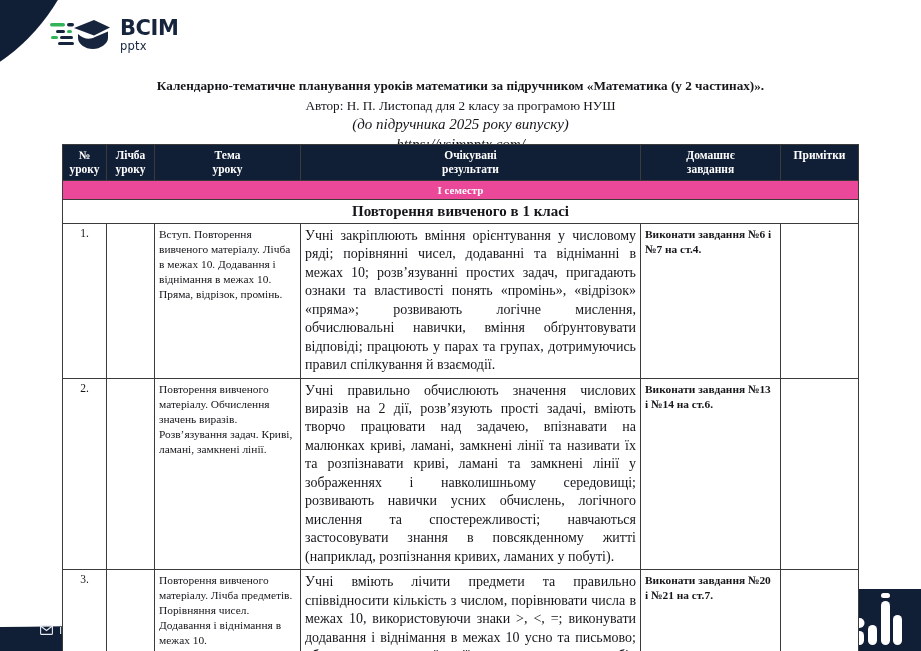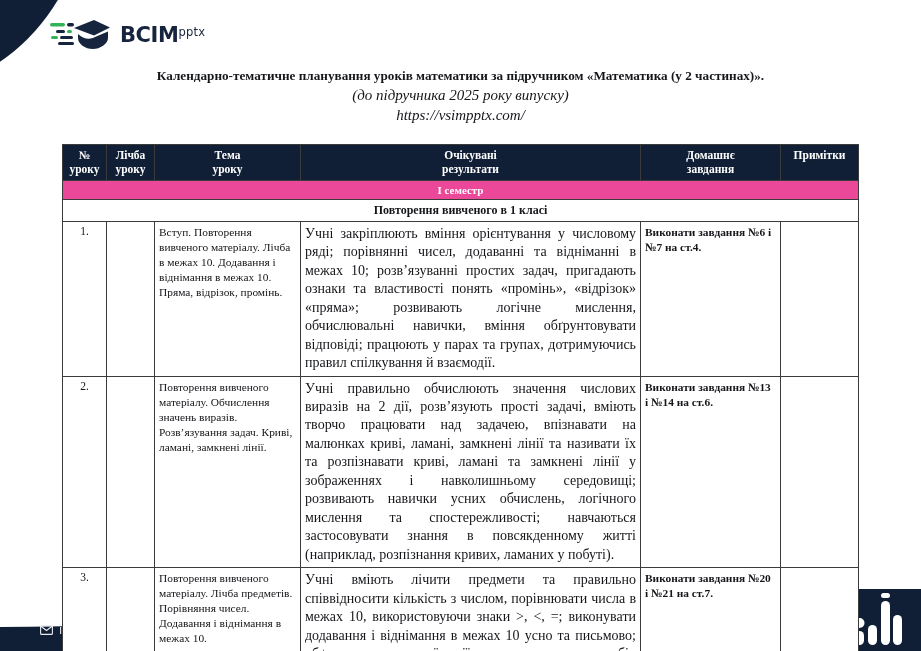--- a/index.html
+++ b/index.html
@@ -32,40 +32,40 @@
     position: absolute;
     left: 50px;
     top: 12px;
     height: 46px;
     display: flex;
     align-items: center;
     gap: 8px;
     z-index: 5;
   }
   #logo-mark { width: 62px; height: 42px; flex: none; }
-  #logo-text { display: flex; flex-direction: row; line-height: 1; }
+  #logo-text { display: flex; flex-direction: column; line-height: 1; }
   #logo-text .brand {
     font-family: "DejaVu Sans", sans-serif;
     font-size: 21px;
     font-weight: 700;
     color: #16253d;
     letter-spacing: -0.4px;
   }
   #logo-text .sub {
     font-family: "DejaVu Sans", sans-serif;
     font-size: 11.5px;
     color: #16253d;
     letter-spacing: 0.2px;
     margin-top: 2px;
   }
 
   
   #titles {
     position: absolute;
-    left: 0; top: 68px;
+    left: 0; top: 78px;
     width: 921px;
     text-align: center;
     z-index: 4;
   }
   #doc-title {
     font-size: 13.2px;
     font-weight: bold;
     color: #15161a;
     line-height: 1.25;
   }
@@ -115,21 +115,21 @@
     color: #ffffff;
     font-weight: bold;
     font-size: 11px;
     text-align: center;
     padding: 2px 4px;
   }
   tr.band-topic td {
     background: #ffffff;
     color: #15161a;
     font-weight: bold;
-    font-size: 12px;
+    font-size: 15px;
     text-align: center;
     padding: 3px 4px;
     font-family: Liberation Serif, serif;
   }
   td.c-num {
     text-align: center;
     font-size: 11.5px;
     color: #15161a;
   }
   td.c-date { }
@@ -218,20 +218,21 @@
     <path d="M28 20 C33 25, 40 26, 45 23 L45 23 L58 17.5 L58 24 C58 30, 50 35, 43 35 C35 35, 28 30, 28 24 Z" fill="#16253d"></path>
   </svg>
   <span id="logo-text">
     <span class="brand">ВСІМ</span>
     <span class="sub">pptx</span>
   </span>
 </div>
 
 <div id="titles">
   <div id="doc-title">Календарно-тематичне планування уроків математики за підручником «Математика (у 2 частинах)».</div>
+  <div id="doc-author">Автор: Н. П. Листопад для 2 класу за програмою НУШ</div>
   <div id="doc-edition">(до підручника 2025 року випуску)</div>
   <div id="doc-url">https://vsimpptx.com/</div>
 </div>
 
 <table id="plan-table">
   <colgroup>
     <col style="width:44px">
     <col style="width:48px">
     <col style="width:146px">
     <col style="width:340px">

